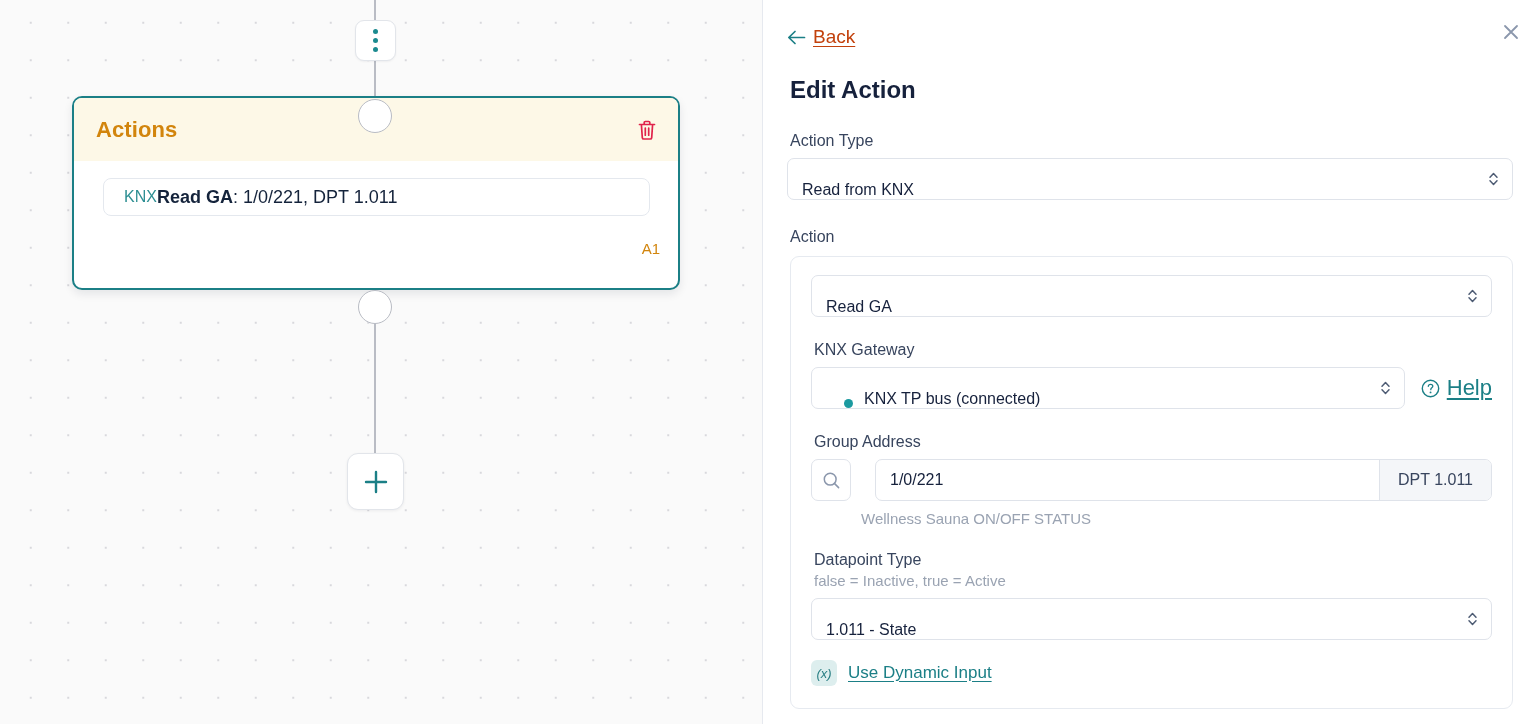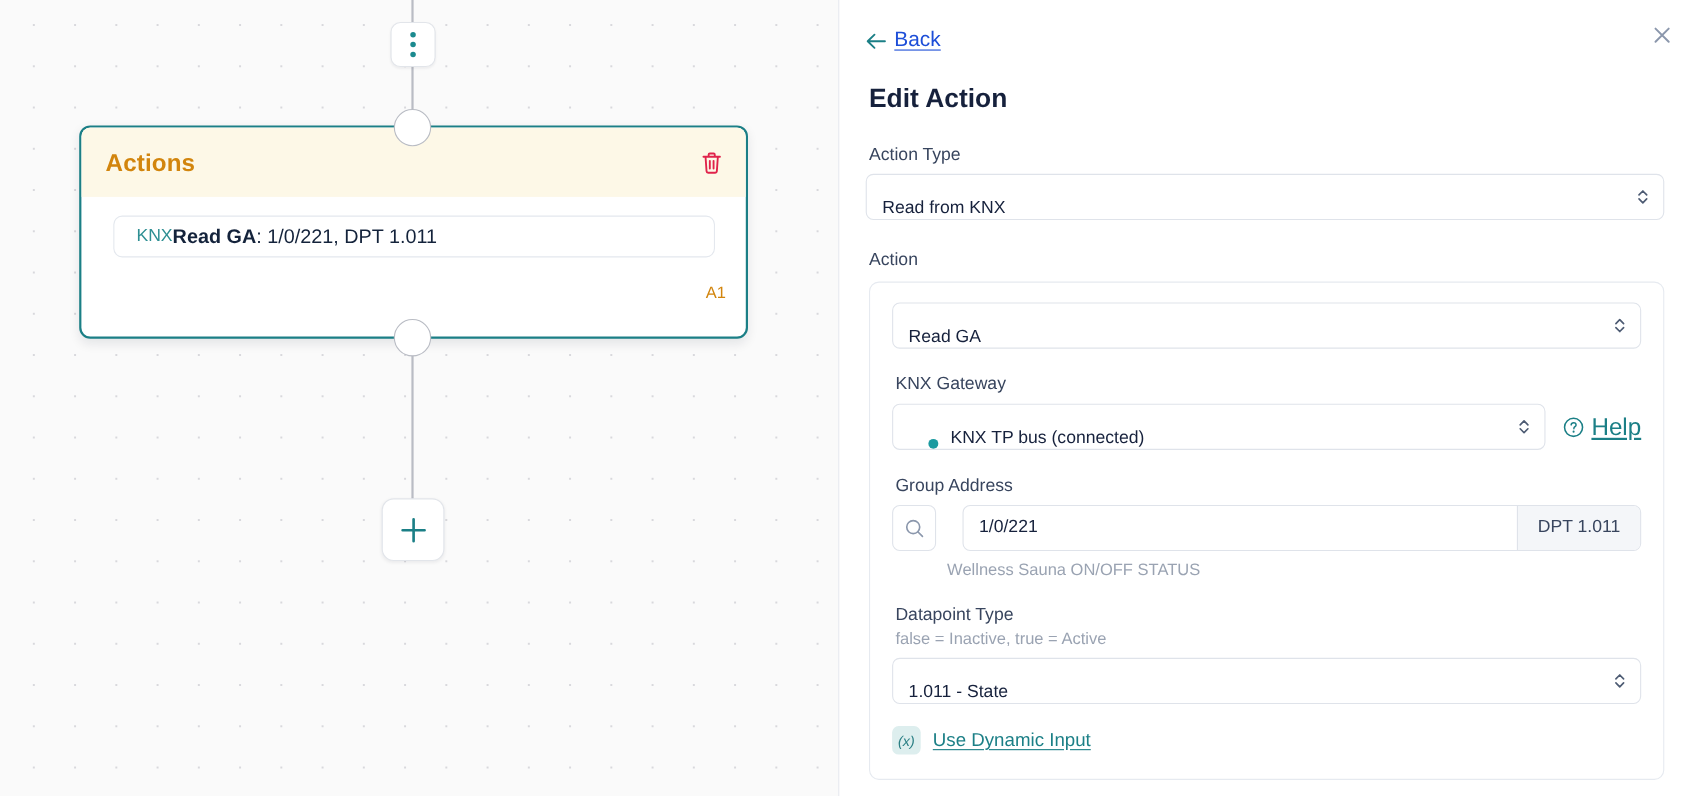--- a/index.html
+++ b/index.html
@@ -61,21 +61,21 @@
     border: 1px solid #b9bcc4;
     left: 358px;
     z-index: 5;
   }
   .handle-top    { top: 99px; }
   .handle-bottom { top: 290px; }
 
   
   .node {
     position: absolute;
-    left: 72px; top: 114px;
+    left: 72px; top: 96px;
     width: 608px; height: 194px;
     background: #ffffff;
     border: 2px solid #1b7f86;
     border-radius: 10px;
     box-shadow: 0 4px 10px rgba(16,24,40,.09);
     overflow: hidden;
   }
   .node-header {
     height: 63px;
     background: #fdf8e7;
@@ -125,21 +125,21 @@
   #panel {
     position: relative;
     width: 775px; height: 724px;
     background: #ffffff;
     border-left: 1px solid #e6e9ef;
     padding: 0 24px;
     flex: none;
   }
   .back-row { display: flex; align-items: center; gap: 7px; padding-top: 26px; }
   .back-link-a {
-    color: #1d4ed8; font-size: 19px;
+    color: #c2410c; font-size: 19px;
     text-decoration: underline; text-underline-offset: 3px;
     display: inline-flex; align-items: center; gap: 7px;
     cursor: pointer;
   }
   .close-x {
     position: absolute; right: 12px; top: 18px;
     width: 28px; height: 28px;
     display: flex; align-items: center; justify-content: center;
     cursor: pointer;
   }

